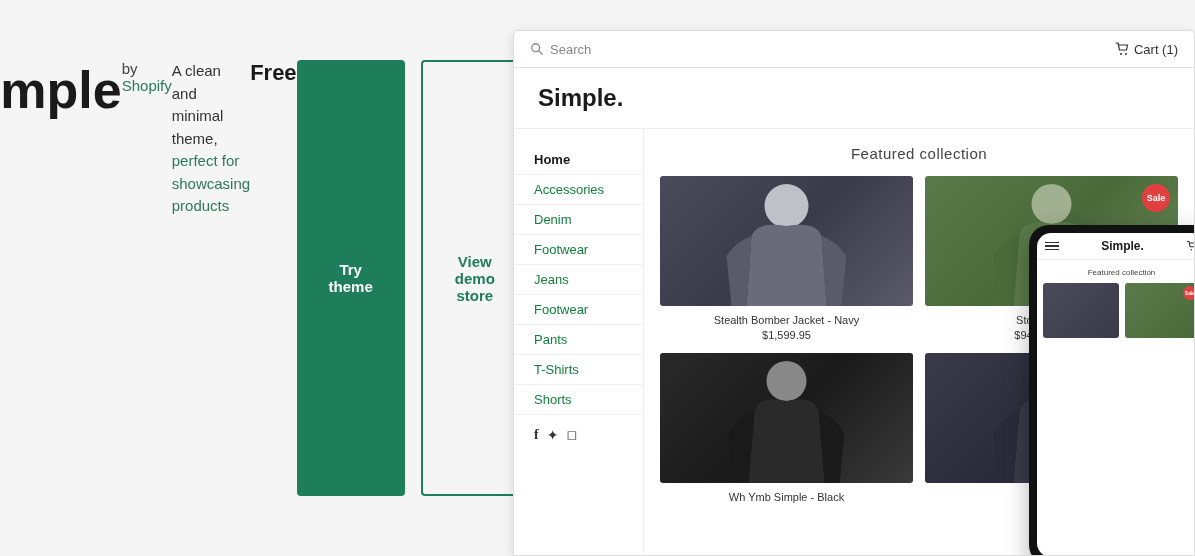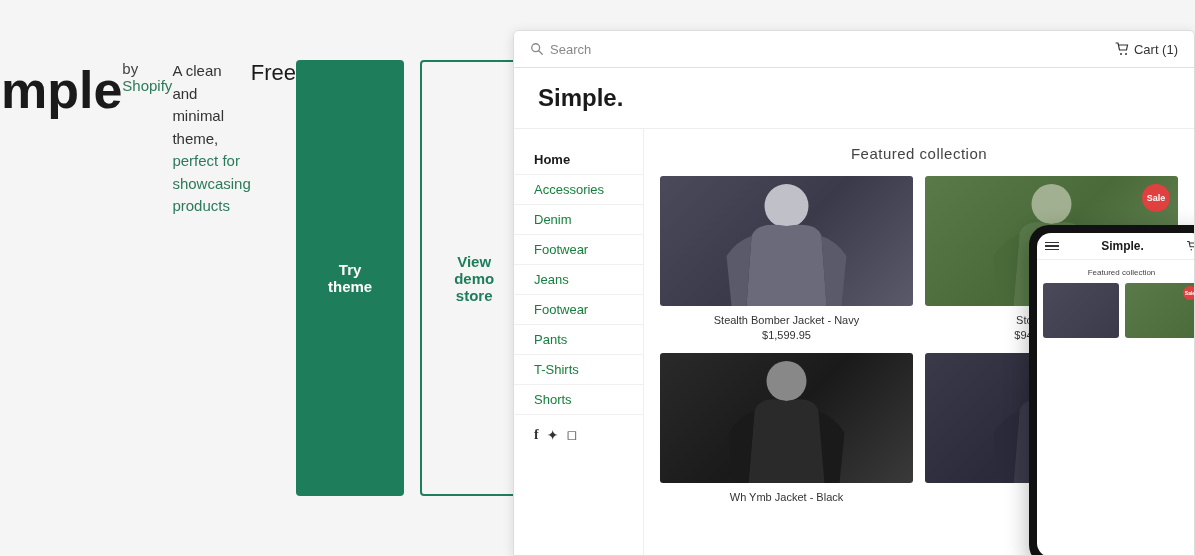--- a/index.html
+++ b/index.html
@@ -47,21 +47,21 @@
       margin-bottom: 31px;
       line-height: 1.5;
     }
 
     .description .highlight {
       color: #2c7a5c;
     }
 
     .price-label {
       font-size: 22px;
-      font-weight: 400;
+      font-weight: 700;
       color: #1a1a1a;
       margin-bottom: 22px;
     }
 
     .button-row {
       display: flex;
       gap: 16px;
     }
 
     .btn-try {
@@ -474,21 +474,21 @@
 
             <div class="product-card">
               <div class="product-img-placeholder jacket-black">
                 <svg width="100%" height="100%" viewBox="0 0 180 130" preserveAspectRatio="xMidYMid meet">
                   <ellipse cx="90" cy="28" rx="20" ry="20" fill="#888"></ellipse>
                   <path d="M58 58 Q63 42 90 48 Q117 42 122 58 L128 130 L52 130 Z" fill="#2a2a2a"></path>
                   <path d="M52 130 L58 58 Q42 64 32 80 L37 130 Z" fill="#1a1a1a"></path>
                   <path d="M128 130 L122 58 Q138 64 148 80 L143 130 Z" fill="#1a1a1a"></path>
                 </svg>
               </div>
-              <div class="product-name">Wh Ymb Jacket - Black</div>
+              <div class="product-name">Wh Ymb Simple - Black</div>
               <div class="product-price"></div>
             </div>
 
             <div class="product-card">
               <div class="product-img-placeholder jacket-dark">
                 <svg width="100%" height="100%" viewBox="0 0 180 130" preserveAspectRatio="xMidYMid meet">
                   <ellipse cx="90" cy="28" rx="20" ry="20" fill="#707080"></ellipse>
                   <path d="M58 58 Q63 42 90 48 Q117 42 122 58 L128 130 L52 130 Z" fill="#3a3a4a"></path>
                   <path d="M52 130 L58 58 Q42 64 32 80 L37 130 Z" fill="#2a2a3a"></path>
                   <path d="M128 130 L122 58 Q138 64 148 80 L143 130 Z" fill="#2a2a3a"></path>

